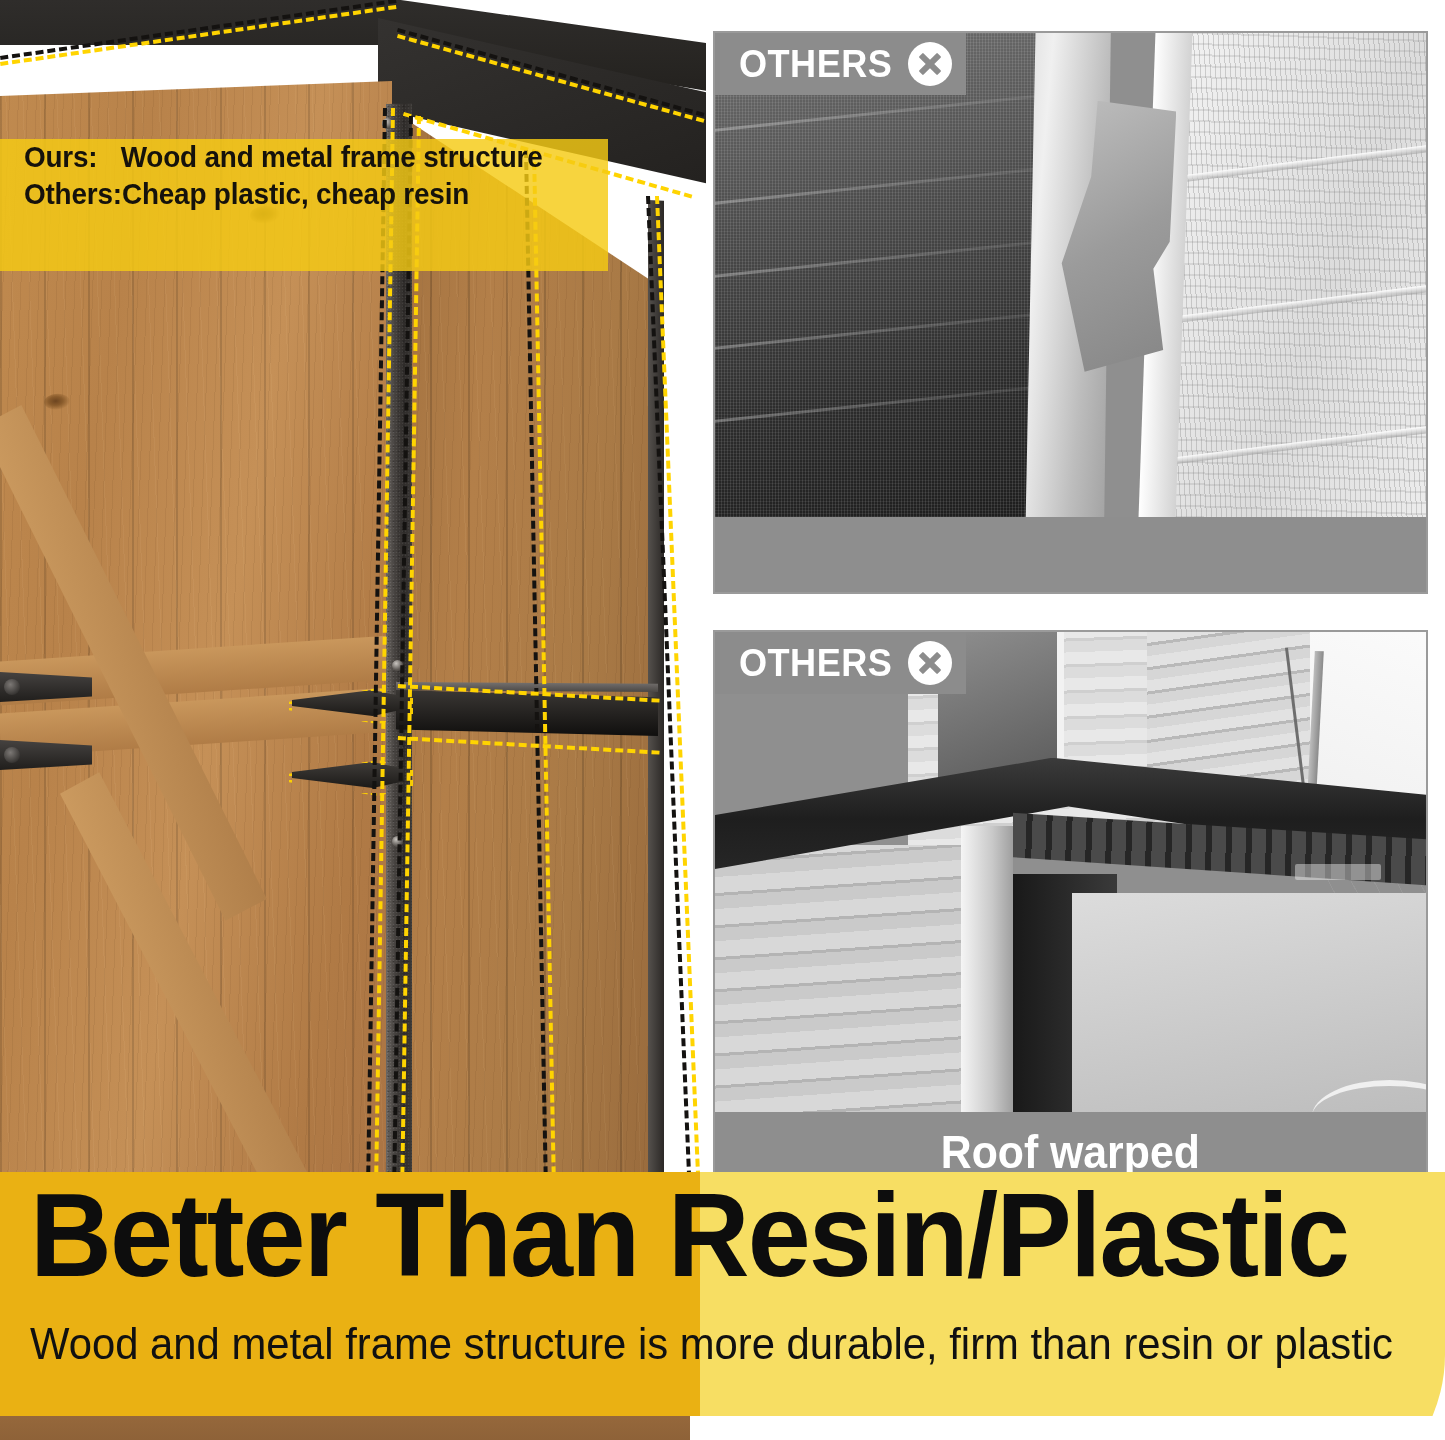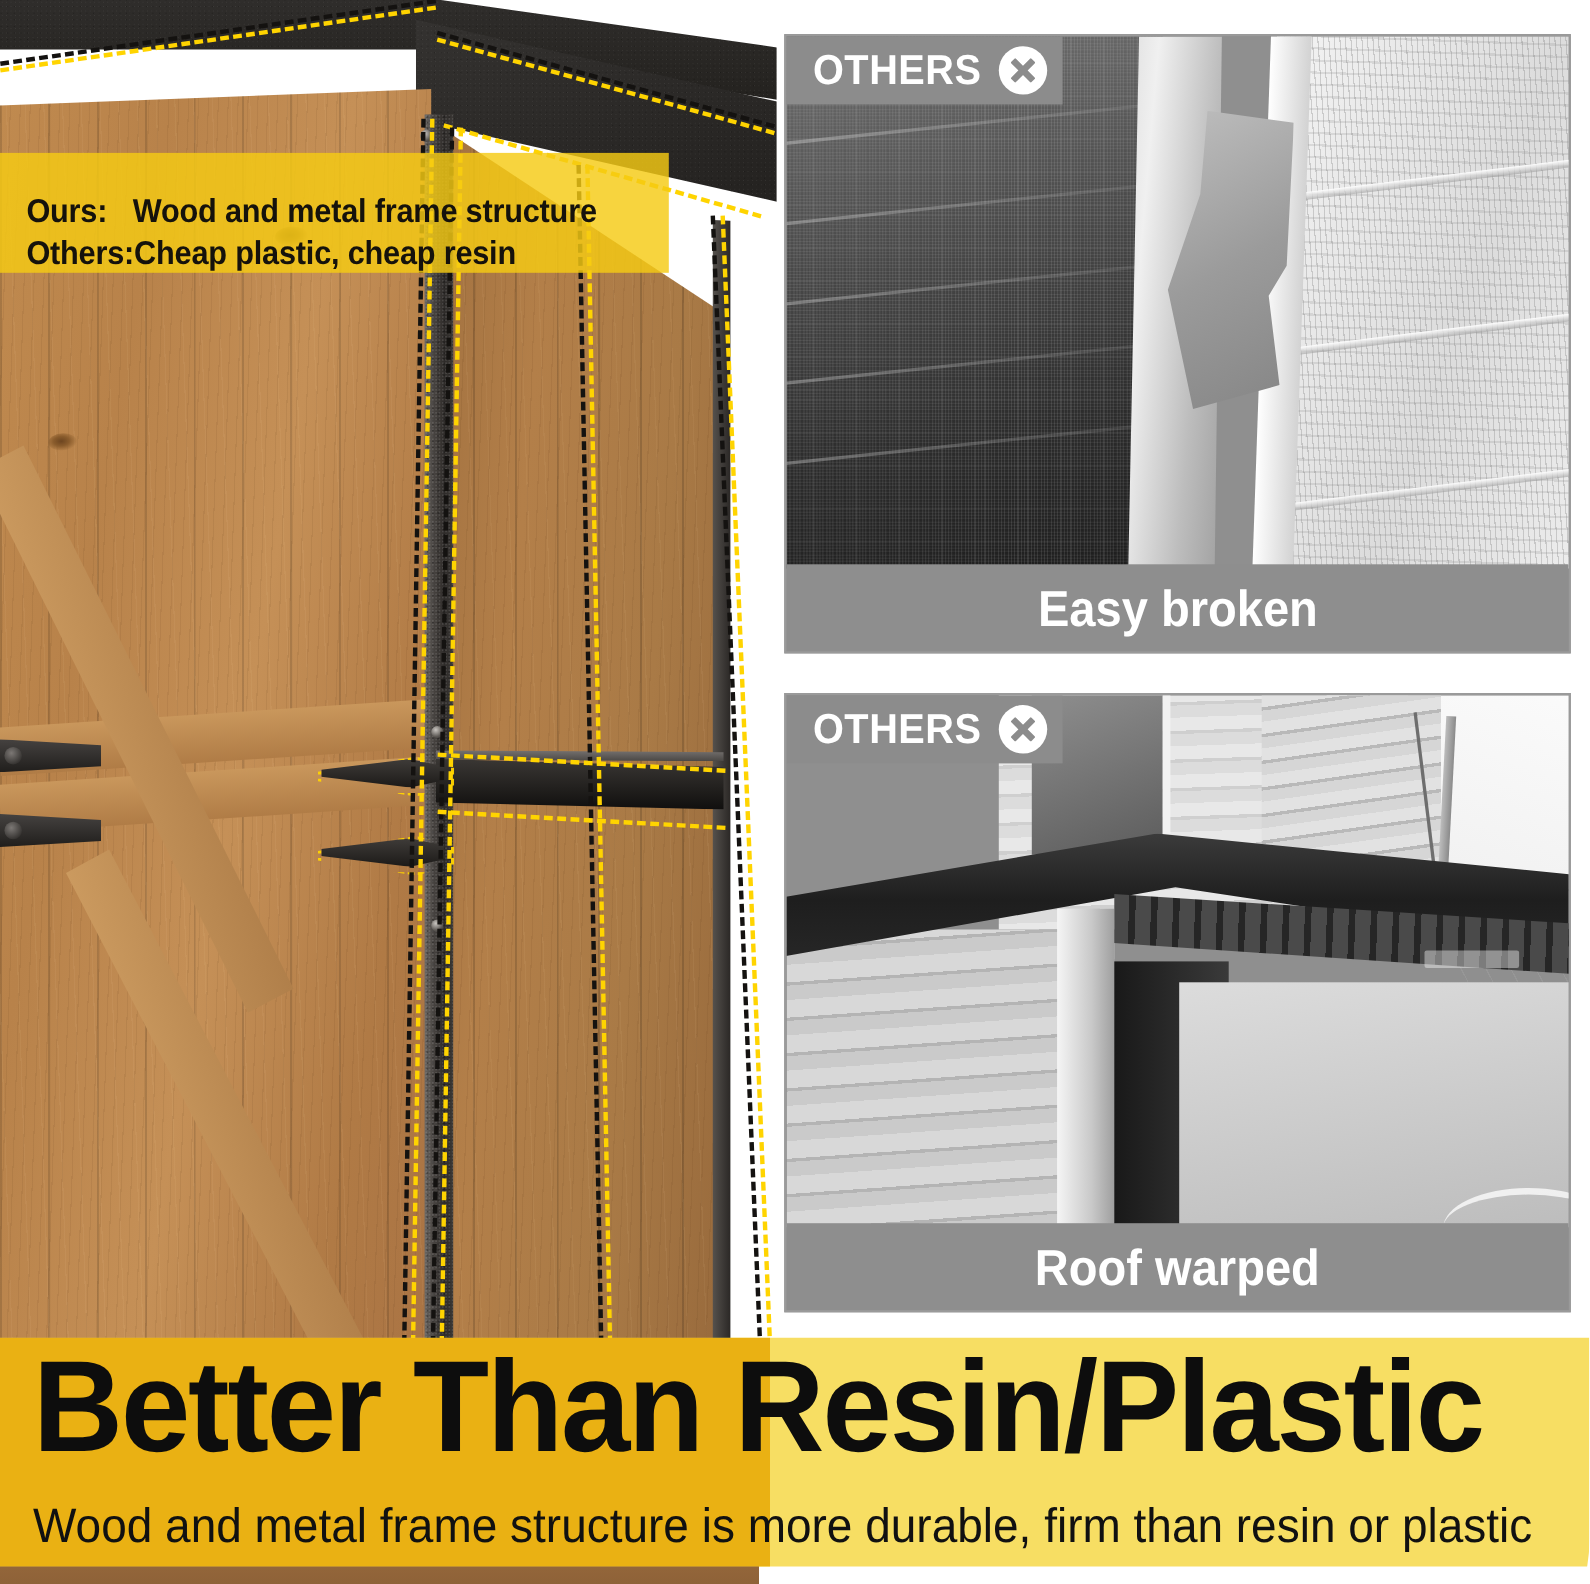--- a/index.html
+++ b/index.html
@@ -90,23 +90,23 @@
        clip-path:polygon(0% 38%, 72% 0%, 100% 26%, 100% 74%, 72% 100%, 0% 62%);}
   .screw{position:absolute;width:11px;height:11px;border-radius:50%;
        background:radial-gradient(circle at 38% 32%,#c9c5c0,#5d5955 60%,#332f2c);}
 
   
   .base{position:absolute;left:-10px;top:1330px;width:700px;height:110px;
         background:linear-gradient(180deg,#b07c46,#8e6238);
         clip-path:polygon(0% 22%, 46% 0%, 100% 30%, 100% 100%, 0% 100%);}
 
   
-  .callout{position:absolute;left:0;top:139px;width:608px;height:109px;
+  .callout{position:absolute;left:0;top:139px;width:608px;height:132px;
         background:rgba(245,203,20,.82);
-        display:flex;flex-direction:column;justify-content:flex-end;gap:2px;
+        display:flex;flex-direction:column;justify-content:flex-start;gap:2px;
         padding:0 0 0 24px;box-sizing:border-box;}
   .callout .line{color:#15120c;font-size:30px;font-weight:700;line-height:1.18;
         letter-spacing:-.2px;white-space:nowrap;
         font-family:"Liberation Sans Narrow","Liberation Sans",sans-serif;transform:scaleX(.93);transform-origin:left center;}
   .callout .line .lead{display:inline-block;min-width:104px;}
 
   
   .cmp{position:absolute;left:713px;width:715px;box-sizing:border-box;
        border:2px solid #9a9a9a;background:#8e8e8e;overflow:hidden;}
   .cmp.top{top:31px;height:563px;}
@@ -180,21 +180,21 @@
       background:#8c8c8c;border-radius:1px;}
   .badge .xmark:before{transform:rotate(45deg);}
   .badge .xmark:after{transform:rotate(-45deg);}
 
   .cap{position:absolute;left:0;bottom:0;width:100%;height:79px;background:#8e8e8e;
       display:flex;align-items:center;justify-content:center;}
   .cap span{color:#fff;font-size:46px;font-weight:700;line-height:1;
       font-family:"Liberation Sans Narrow","Liberation Sans",sans-serif;transform:scaleX(.93);}
 
   
-  .banner{position:absolute;left:0;top:1216px;width:1445px;height:208px;overflow:hidden;}
+  .banner{position:absolute;left:0;top:1172px;width:1445px;height:244px;overflow:hidden;}
   .banner-fill{position:absolute;left:-260px;top:0;width:1705px;height:560px;
       background:#F7DE63;border-radius:0 0 58% 46% / 0 0 70% 62%;}
   .banner-tint{position:absolute;left:0;top:0;width:700px;height:244px;
       background:rgba(240,196,18,.88);mix-blend-mode:multiply;}
   .headline{position:absolute;left:30px;top:4px;width:1400px;color:#0d0d0d;
       font-size:118px;font-weight:700;line-height:1;letter-spacing:-2px;white-space:nowrap;
       font-family:"Liberation Sans Narrow","Liberation Sans",sans-serif;transform:scaleX(.96);transform-origin:left top;}
   .subline{position:absolute;left:30px;top:150px;width:1400px;color:#111;
       font-size:44px;font-weight:400;line-height:1;white-space:nowrap;
       font-family:"Liberation Sans Narrow","Liberation Sans",sans-serif;transform:scaleX(.95);transform-origin:left top;}
@@ -301,23 +301,20 @@
           <div class="lap" style="top:55%;"></div>
           <div class="lap" style="top:84%;"></div>
       </div>
       <div class="p1-strip"></div>
       <div class="p1-mid"></div>
       <div class="p1-break"></div>
       <div class="badge">
         <span class="txt">OTHERS</span>
         <span class="xmark"></span>
       </div>
-    </div>
-    <div class="cap">
-      <span>Easy broken</span>
     </div>
   </div>
 
   <div class="cmp bottom">
     <div class="photo">
       <div class="p2-sky"></div>
       <div class="p2-house"></div>
       <div class="p2-siding2"></div>
       <div class="p2-window"></div>
       <div class="p2-pole"></div>

